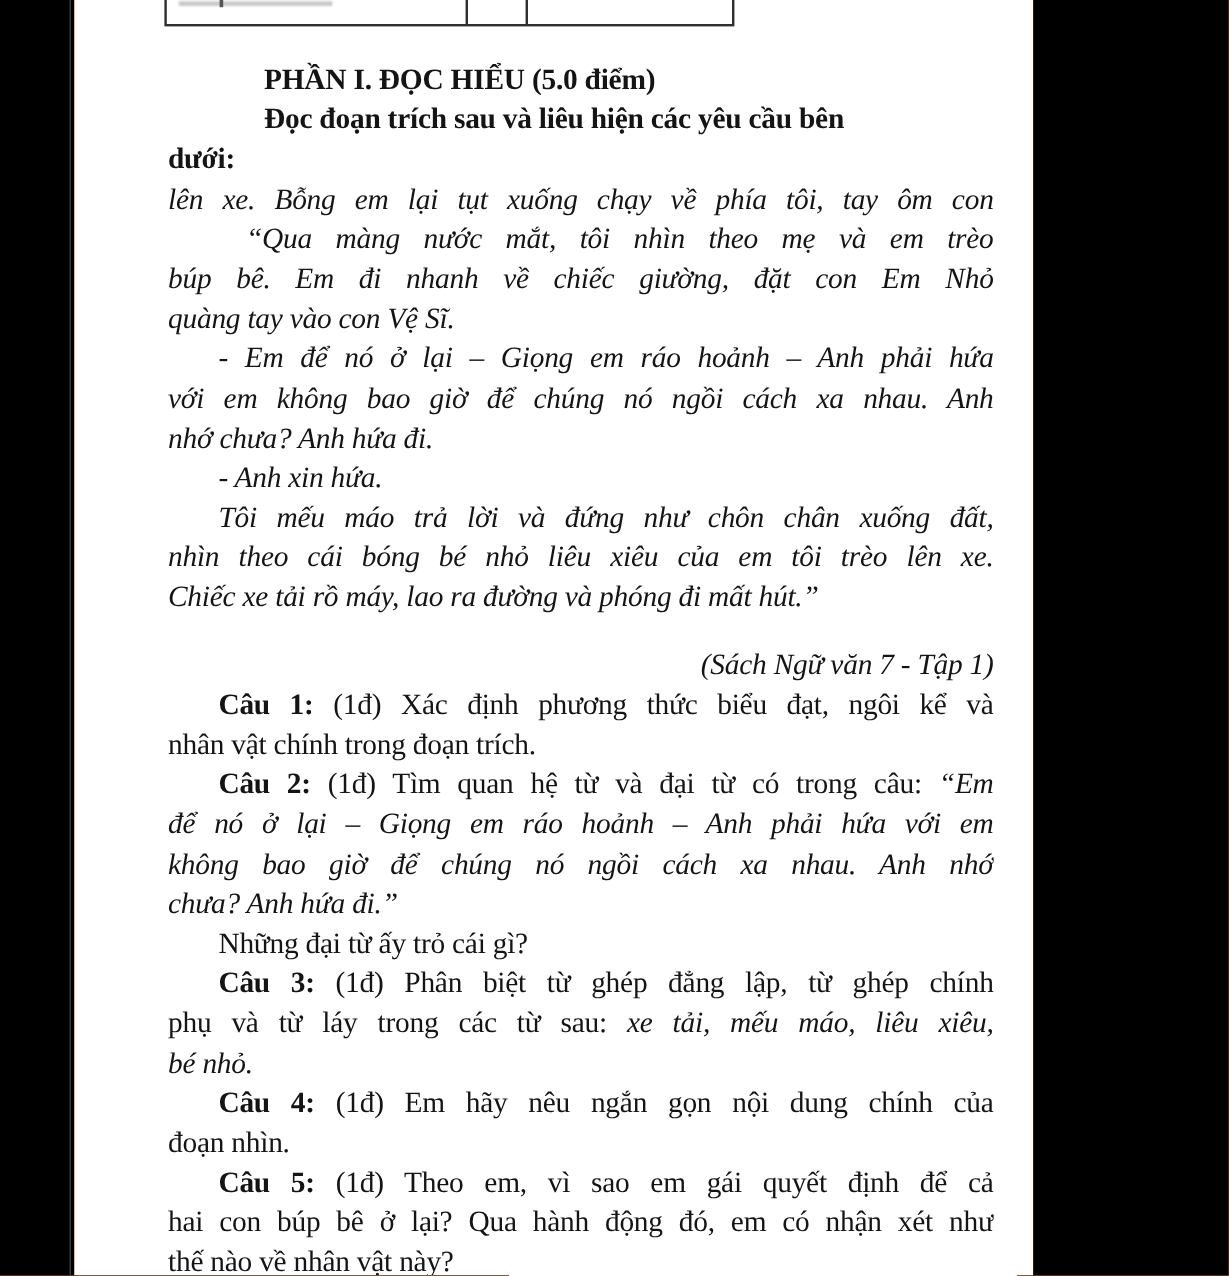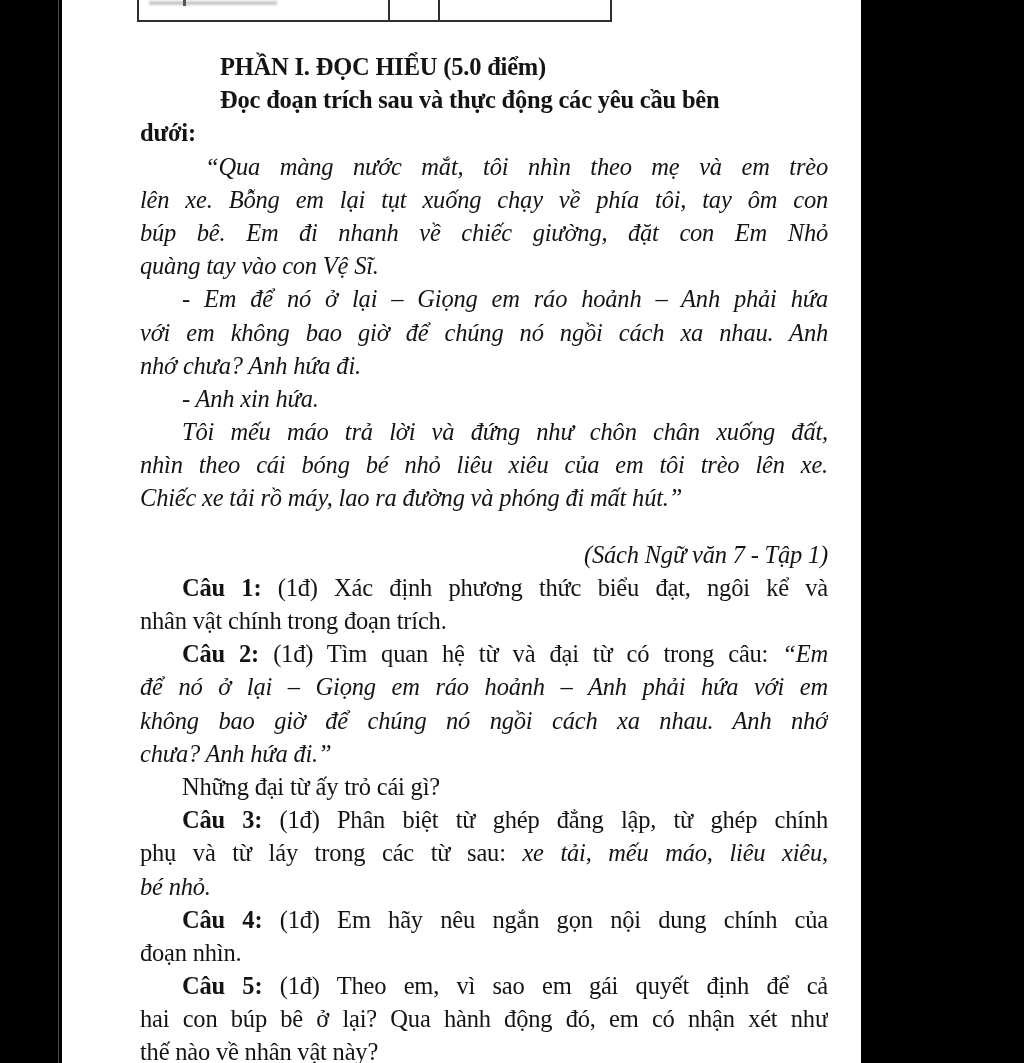--- a/index.html
+++ b/index.html
@@ -62,24 +62,24 @@
 
     <div class="table-fragment">
       <div class="vline v1"></div>
       <div class="vline v2"></div>
       <div class="smudge"></div>
       <div class="dot"></div>
     </div>
 
     <div class="textblock" id="textblock">
         <div class="line" style="padding-left: 80px;"><span class="seg b">PHẦN I. ĐỌC HIỂU (5.0 điểm)</span></div>
-        <div class="line" style="padding-left: 80px;"><span class="seg b">Đọc đoạn trích sau và thực động các yêu cầu bên</span></div>
+        <div class="line" style="padding-left: 80px;"><span class="seg b">Đọc đoạn trích sau và liêu hiện các yêu cầu bên</span></div>
         <div class="line"><span class="seg b">dưới:</span></div>
+        <div class="line j"><span class="seg i">lên xe. Bỗng em lại tụt xuống chạy về phía tôi, tay ôm con</span></div>
         <div class="line j" style="padding-left: 65px;"><span class="seg i">“Qua màng nước mắt, tôi nhìn theo mẹ và em trèo</span></div>
-        <div class="line j"><span class="seg i">lên xe. Bỗng em lại tụt xuống chạy về phía tôi, tay ôm con</span></div>
         <div class="line j"><span class="seg i">búp bê. Em đi nhanh về chiếc giường, đặt con Em Nhỏ</span></div>
         <div class="line"><span class="seg i">quàng tay vào con Vệ Sĩ.</span></div>
         <div class="line j" style="padding-left: 42px;"><span class="seg i">- Em để nó ở lại – Giọng em ráo hoảnh – Anh phải hứa</span></div>
         <div class="line j"><span class="seg i">với em không bao giờ để chúng nó ngồi cách xa nhau. Anh</span></div>
         <div class="line"><span class="seg i">nhớ chưa? Anh hứa đi.</span></div>
         <div class="line" style="padding-left: 42px;"><span class="seg i">- Anh xin hứa.</span></div>
         <div class="line j" style="padding-left: 42px;"><span class="seg i">Tôi mếu máo trả lời và đứng như chôn chân xuống đất,</span></div>
         <div class="line j"><span class="seg i">nhìn theo cái bóng bé nhỏ liêu xiêu của em tôi trèo lên xe.</span></div>
         <div class="line"><span class="seg i">Chiếc xe tải rồ máy, lao ra đường và phóng đi mất hút.”</span></div>
         <div class="line r"><span class="seg i">(Sách Ngữ văn 7 - Tập 1)</span></div>

